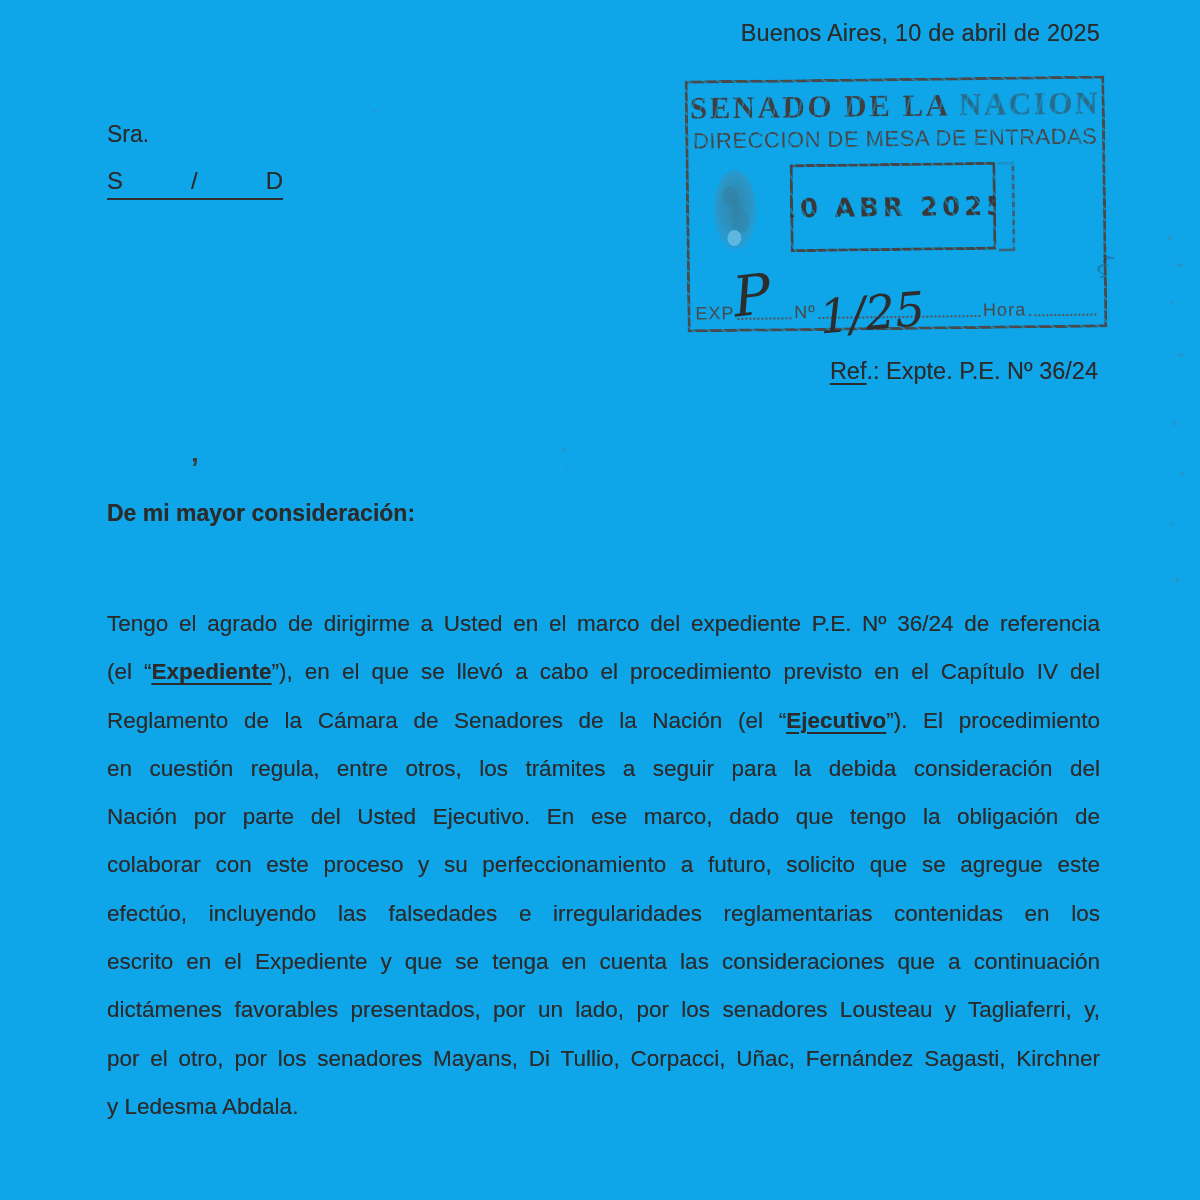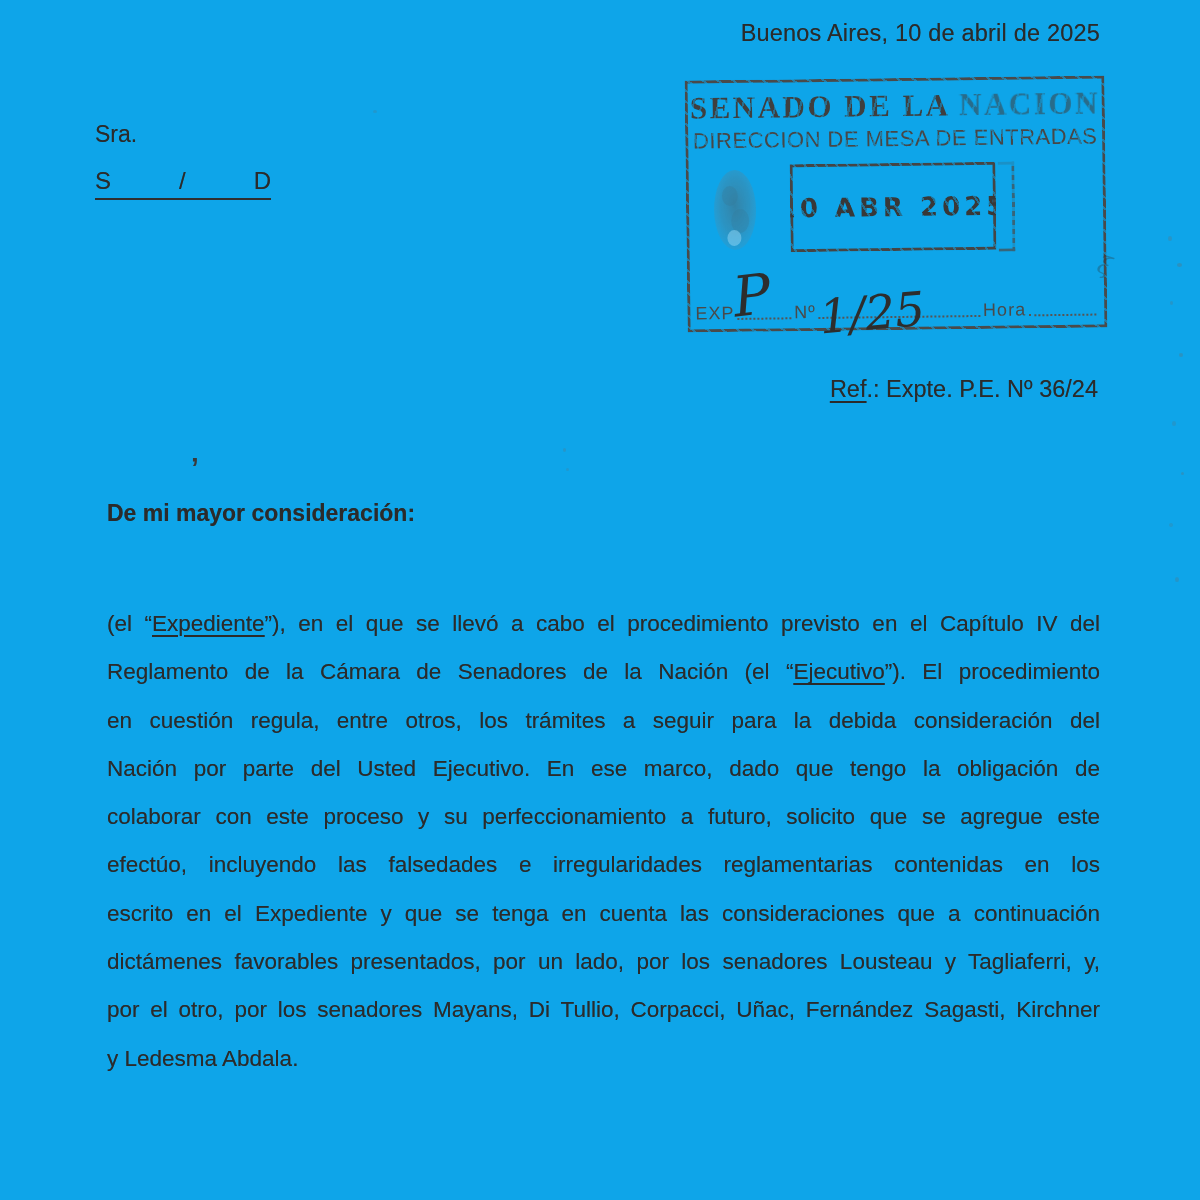--- a/index.html
+++ b/index.html
@@ -15,33 +15,33 @@
   .typed{ text-shadow:0 0 0.6px rgba(50,50,50,.55); }
 
   
   .date-line{
     position:absolute; top:20px; right:100px;
     font-size:23.5px; letter-spacing:.2px;
   }
 
   
   .recipient{
-    position:absolute; left:95px; top:110px;
+    position:absolute; left:107px; top:110px;
     font-size:23px; line-height:48px;
   }
   .sd-line{
     display:flex; justify-content:space-between; align-items:flex-end;
     width:176px; margin-top:6px;
     border-bottom:2.5px solid #2f2f2f;
     font-size:24px; line-height:34px;
   }
 
   
   .ref-line{
-    position:absolute; top:376px; right:102px;
+    position:absolute; top:358px; right:102px;
     font-size:23.5px;
   }
   .underlined{
     text-decoration:underline;
     text-decoration-thickness:2px;
     text-underline-offset:4px;
   }
 
   
   .salutation{
@@ -55,20 +55,21 @@
   .body-line{
     font-size:22.5px; line-height:48.3px; height:48.3px;
     text-align:justify; text-align-last:justify;
     white-space:normal; overflow:visible;
   }
   .body-line.last{ text-align-last:left; }
   .body-line .u{
     text-decoration:underline;
     text-decoration-thickness:2px;
     text-underline-offset:4px;
+    font-weight:bold;
   }
 
   
   .stamp{
     position:absolute; left:686px; top:78px;
     width:420px; height:252px;
     transform:rotate(-0.7deg);
     color:#3f3f3f;
   }
   .stamp-border{
@@ -192,20 +193,21 @@
 
   <div class="ref-line typed">
     <span class="underlined">Ref</span><span>.: Expte. P.E. Nº 36/24</span>
   </div>
 
   <div class="artifact-comma">’</div>
 
   <div class="salutation typed">De mi mayor consideración:</div>
 
   <div class="letter-body typed">
+      <div class="body-line"><span>Tengo el agrado de dirigirme a Usted en el marco del expediente P.E. Nº 36/24 de referencia</span></div>
       <div class="body-line"><span>(el “</span><span class="u">Expediente</span><span>”), en el que se llevó a cabo el procedimiento previsto en el Capítulo IV del</span></div>
       <div class="body-line"><span>Reglamento de la Cámara de Senadores de la Nación (el “</span><span class="u">Ejecutivo</span><span>”). El procedimiento</span></div>
       <div class="body-line"><span>en cuestión regula, entre otros, los trámites a seguir para la debida consideración del</span></div>
       <div class="body-line"><span>Nación por parte del Usted Ejecutivo. En ese marco, dado que tengo la obligación de</span></div>
       <div class="body-line"><span>colaborar con este proceso y su perfeccionamiento a futuro, solicito que se agregue este</span></div>
       <div class="body-line"><span>efectúo, incluyendo las falsedades e irregularidades reglamentarias contenidas en los</span></div>
       <div class="body-line"><span>escrito en el Expediente y que se tenga en cuenta las consideraciones que a continuación</span></div>
       <div class="body-line"><span>dictámenes favorables presentados, por un lado, por los senadores Lousteau y Tagliaferri, y,</span></div>
       <div class="body-line"><span>por el otro, por los senadores Mayans, Di Tullio, Corpacci, Uñac, Fernández Sagasti, Kirchner</span></div>
       <div class="body-line last"><span>y Ledesma Abdala.</span></div>

